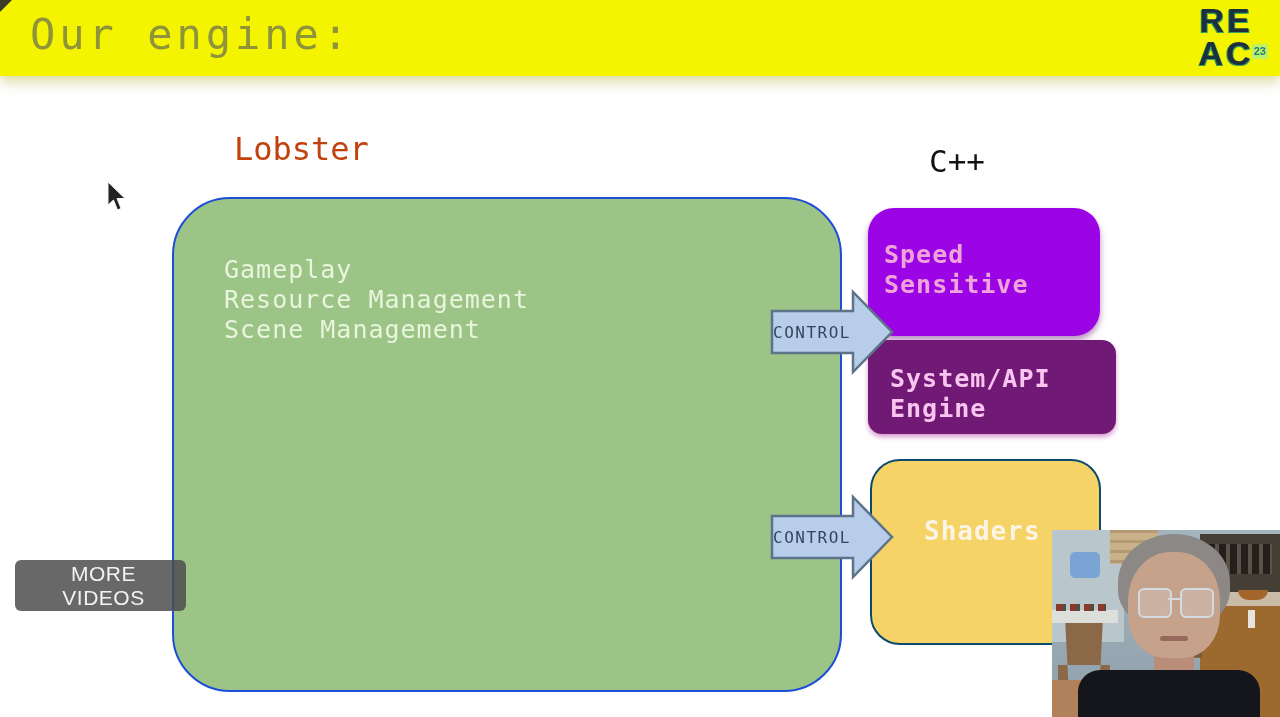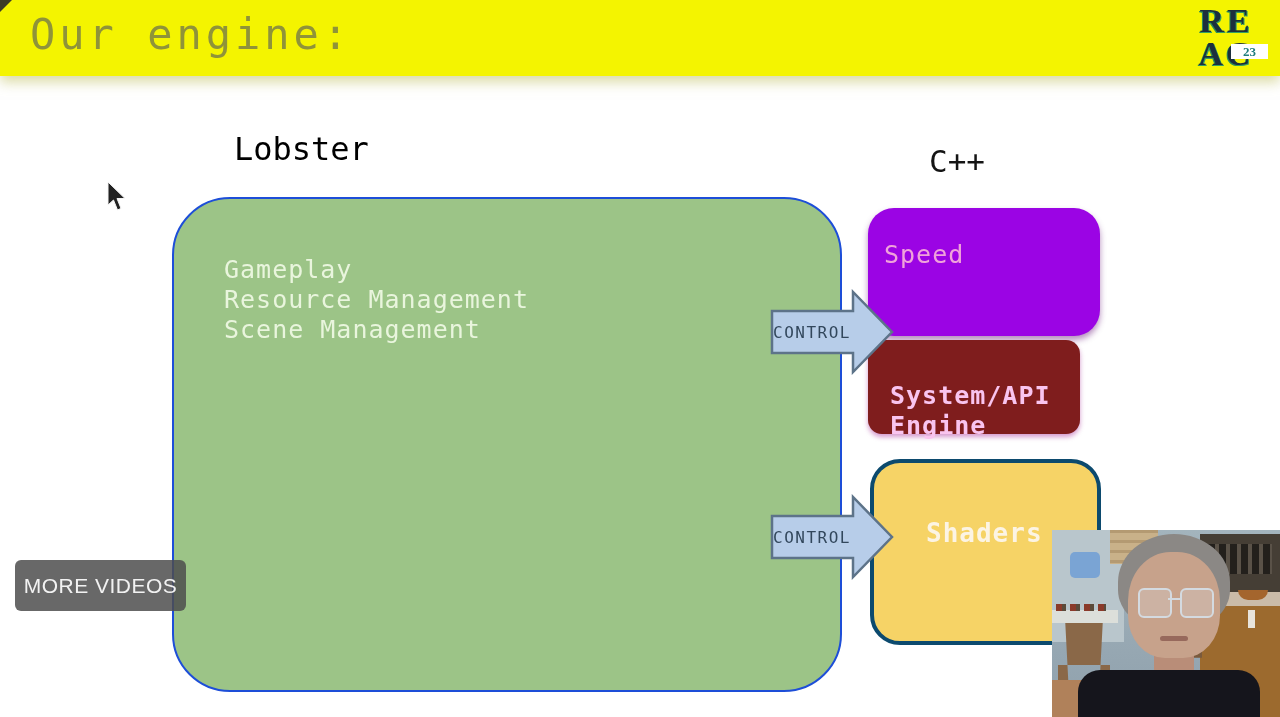--- a/index.html
+++ b/index.html
@@ -16,87 +16,88 @@
     position:absolute;left:30px;top:10px;font-size:42px;font-weight:400;
     color:#8f9339;letter-spacing:4px;font-family:"DejaVu Sans Mono",monospace;
   }
   .corner-artifact{
     position:absolute;left:0;top:0;width:0;height:0;
     border-top:12px solid #3c3c26;border-right:12px solid transparent;
   }
   
   .reac-logo{
     position:absolute;right:16px;top:4px;width:76px;height:68px;
-    font-family:Liberation Serif, serif;font-weight:bold;
+    font-family:Liberation Sans, sans-serif;font-weight:bold;
     color:#1c2f3d;line-height:33px;font-size:34px;letter-spacing:3px;
     text-align:center;
     text-shadow:1px 1px 0 #35a061, -1px 1px 0 #2e8d55;
   }
   .reac-row{display:block;position:relative;}
   .reac-badge{
-    position:absolute;right:-4px;top:40px;background:#ffffff;color:#1f7d7d;
-    font-size:13px;line-height:15px;font-weight:bold;padding:0 12px;
+    position:absolute;right:-4px;top:40px;background:#bef264;color:#1f7d7d;
+    font-size:11px;line-height:15px;font-weight:bold;padding:0 2px;
     text-shadow:none;letter-spacing:0;
   }
   
   .lobster-label{
-    position:absolute;left:234px;top:130px;font-size:32px;color:#000000;
+    position:absolute;left:234px;top:130px;font-size:32px;color:#c2410c;
   }
   .cpp-label{
     position:absolute;left:929px;top:143px;font-size:31px;color:#141414;
   }
   
   .lobster-box{
     position:absolute;left:172px;top:197px;width:670px;height:495px;
     background:#9cc487;border:2px solid #1d4ed8;border-radius:58px;
     box-sizing:border-box;
     padding-left:32px;
   }
   .lobster-list{
     position:absolute;left:50px;top:56px;font-size:25px;line-height:30px;
     color:#e9f5dd;letter-spacing:1px;
   }
   
   .speed-box{
     position:absolute;left:868px;top:208px;width:232px;height:128px;
     background:#9b04e4;border-radius:26px;
     box-shadow:0 4px 6px rgba(90,0,110,.45);
-    color:#f0a2da;font-size:25px;font-weight:normal;line-height:30px;
+    color:#f0a2da;font-size:25px;font-weight:bold;line-height:30px;
     padding:32px 0 0 16px;box-sizing:border-box;letter-spacing:1px;
   }
   .system-box{
-    position:absolute;left:868px;top:340px;width:212px;height:94px;
-    background:#7f1d1d;border-radius:14px;
+    position:absolute;left:868px;top:340px;width:248px;height:94px;
+    background:#701a75;border-radius:14px;
     box-shadow:0 3px 5px rgba(150,0,130,.4);
     color:#f9c4ef;font-size:25px;font-weight:bold;line-height:30px;
-    padding:41px 0 0 22px;box-sizing:border-box;letter-spacing:1px;
+    padding:24px 0 0 22px;box-sizing:border-box;letter-spacing:1px;
   }
   .shaders-box{
     position:absolute;left:870px;top:459px;width:231px;height:186px;
-    background:#f6d366;border:4px solid #0c4a6e;border-radius:30px;
+    background:#f6d366;border:2px solid #0c4a6e;border-radius:30px;
     box-sizing:border-box;color:#fcf4e4;font-size:26px;font-weight:bold;
     letter-spacing:1px;
   }
   .shaders-text{position:absolute;left:52px;top:55px;}
   .box-line{display:block;}
   
   .control-arrow{position:absolute;width:126px;height:86px;}
   #arrow1{left:769px;top:289px;}
   #arrow2{left:769px;top:494px;}
   .control-arrow text{
     font-family:"DejaVu Sans Mono",monospace;font-size:16px;fill:#32475c;
     letter-spacing:1.5px;
   }
   
   .more-videos-btn{
     position:absolute;left:15px;top:560px;width:171px;height:51px;
     background:rgba(78,78,78,.85);border-radius:6px;border:none;
     color:#f2f2f2;font-size:21px;font-family:"Liberation Sans",sans-serif;
     letter-spacing:.5px;display:flex;align-items:center;justify-content:center;
     cursor:pointer;
+    padding-left:12px;
   }
   .cursor-icon{position:absolute;left:106px;top:181px;}
   
   .webcam{
     position:absolute;left:1052px;top:530px;width:228px;height:187px;
     background:linear-gradient(#a3b4bd,#8fa0ac);overflow:hidden;
   }
   .webcam div{position:absolute;}
   .wc-wall-left{left:0;top:0;width:72px;height:112px;background:#b9c6cc;}
   .wc-art{left:18px;top:22px;width:30px;height:26px;background:#7aa4d4;border-radius:5px;}
@@ -147,20 +148,21 @@
   <div class="lobster-box">
     <div class="lobster-list">
       <div>Gameplay</div>
       <div>Resource Management</div>
       <div>Scene Management</div>
     </div>
   </div>
 
   <div class="speed-box">
     <span class="box-line">Speed</span>
+    <span class="box-line">Sensitive</span>
   </div>
 
   <div class="system-box">
     <span class="box-line">System/API</span>
     <span class="box-line">Engine</span>
   </div>
 
   <div class="shaders-box">
     <span class="shaders-text">Shaders</span>
   </div>

